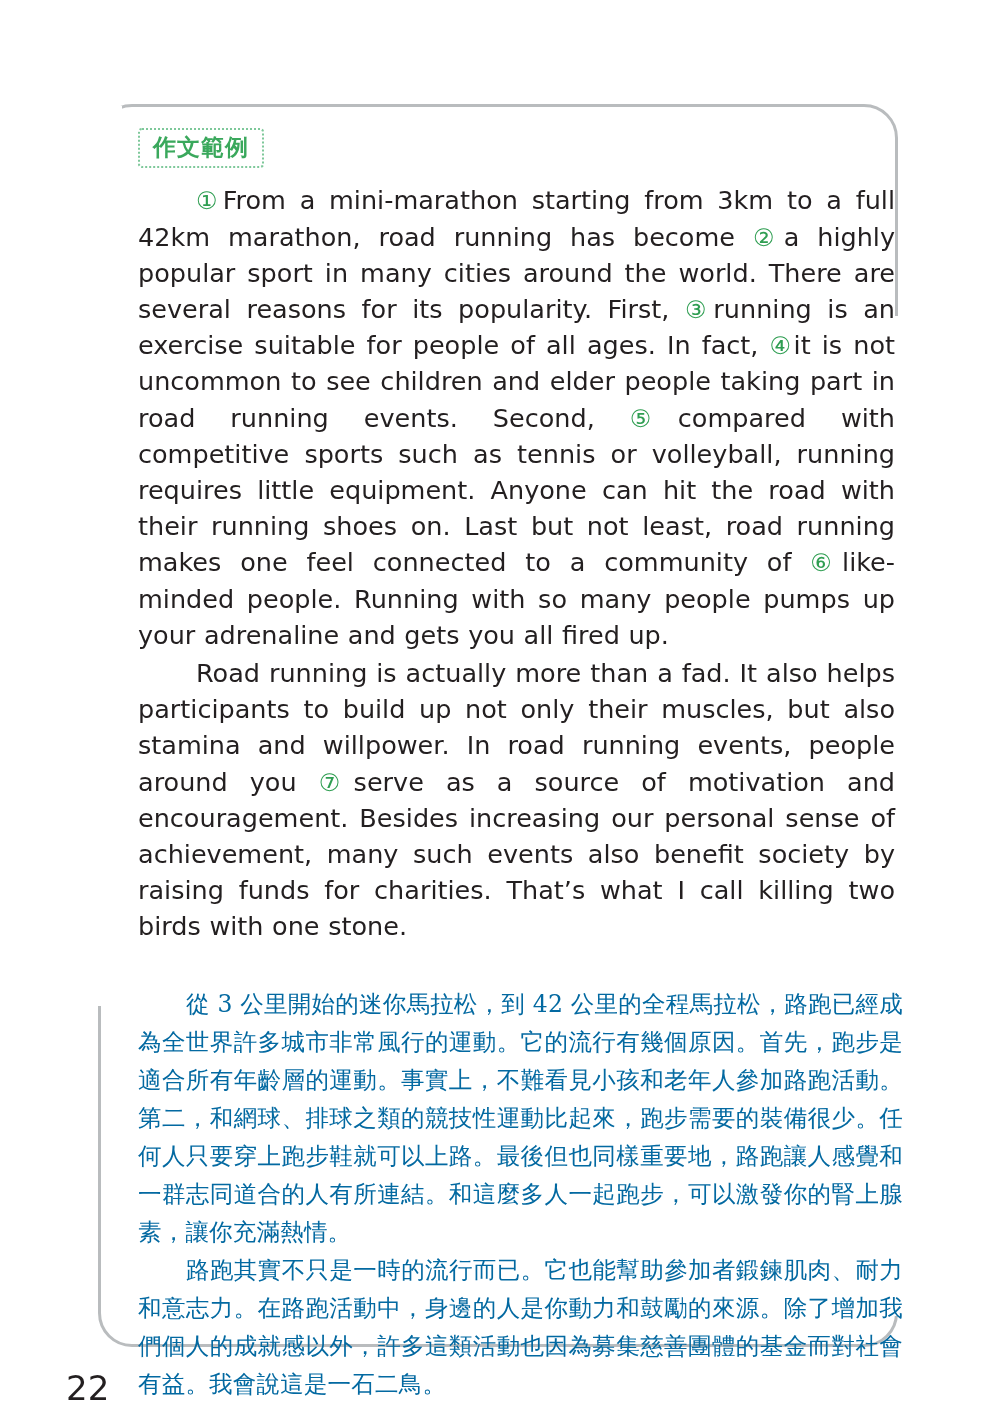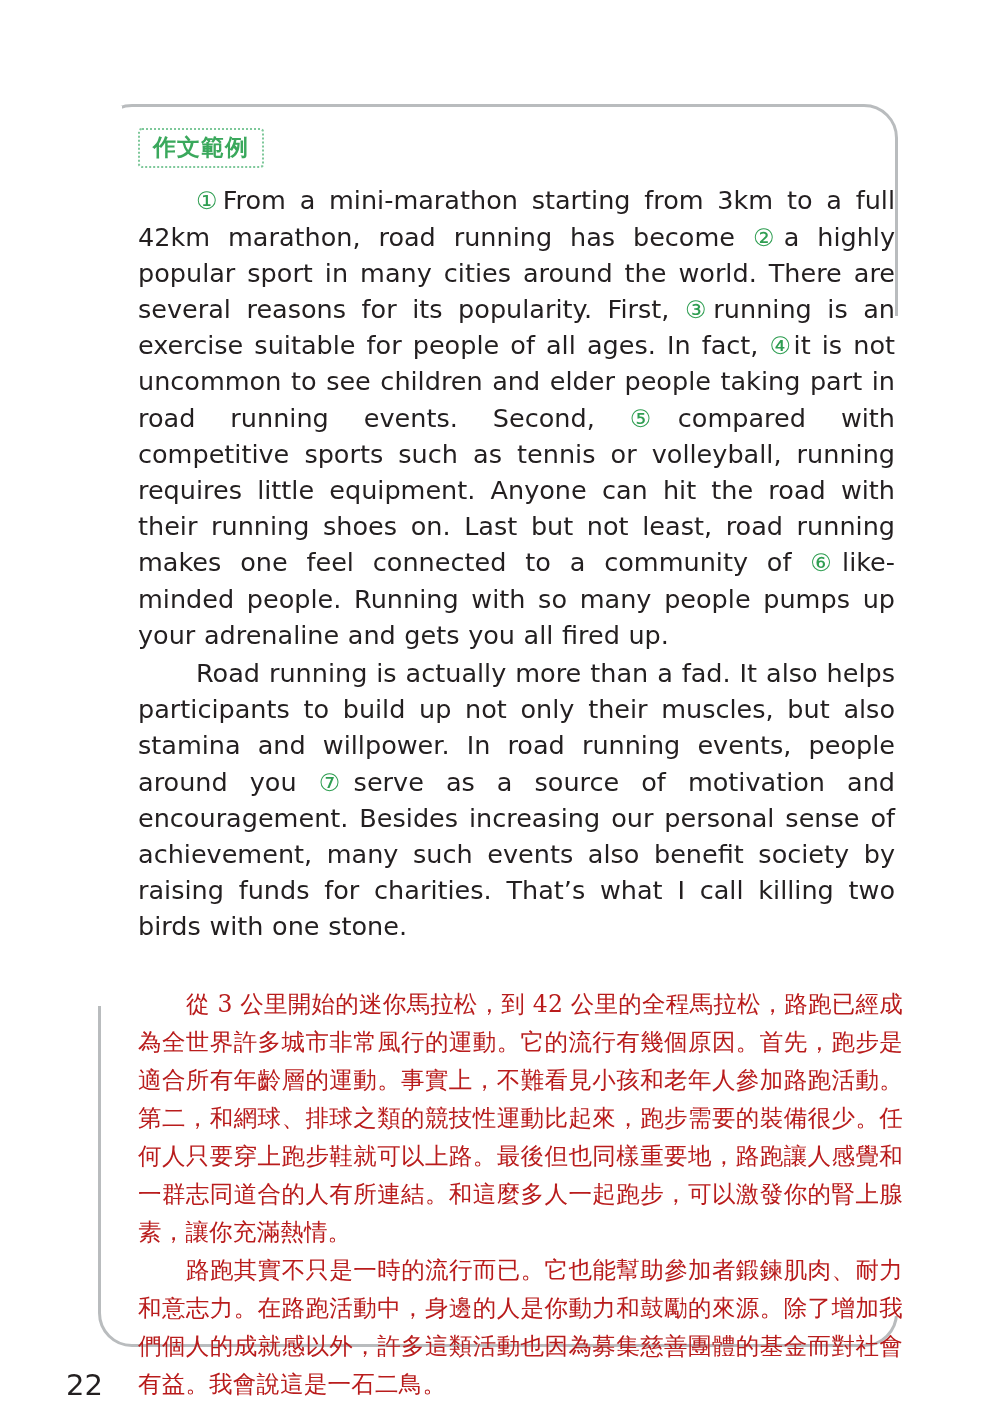--- a/index.html
+++ b/index.html
@@ -87,21 +87,21 @@
     text-justify: inter-word;
     text-indent: 58px;
     margin: 0 8px 2px 0;
     word-spacing: 0.5px;
   }
 
   .zh-para {
     font-family: "DejaVu Serif", "Liberation Serif", serif;
     font-size: 23.5px;
     line-height: 1.62;
-    color: #b91c1c;
+    color: #0369a1;
     text-align: justify;
     margin: 0;
     text-indent: 48px;
     letter-spacing: 0.2px;
   }
 
   .zh-block {
     margin-top: 12px;
   }
 
@@ -114,21 +114,21 @@
 
   .section-gap {
     height: 26px;
   }
 
   .page-number {
     position: absolute;
     left: 66px;
     top: 1352px;
     font-family: "DejaVu Sans", "Liberation Sans", sans-serif;
-    font-size: 29px;
+    font-size: 34px;
     color: #231f20;
   }
 </style>
 </head>
 <body>
 
 <div class="page">
 
   <div class="frame"></div>
   <div class="frame-gap-right"></div>

